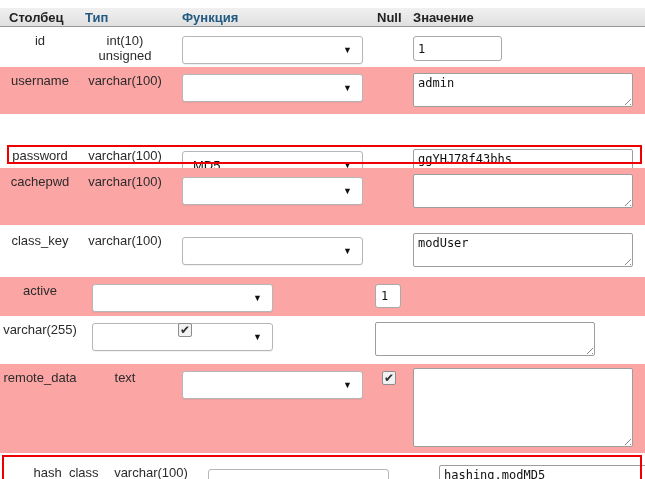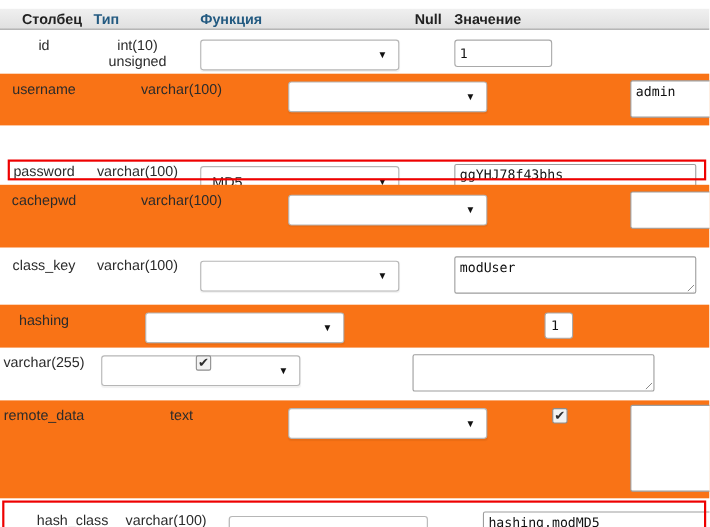--- a/index.html
+++ b/index.html
@@ -12,30 +12,30 @@
   
   .grid{display:grid;grid-template-columns:80px 90px 204px 38px 1fr;}
 
   
   .header-row{
     height:18px;align-items:center;
     background:linear-gradient(#f0f0f0,#e0e0e0);
     border-bottom:1px solid #979797;
     font-size:13px;font-weight:bold;
   }
-  .h-col{padding-left:20px;}
+  .h-col{padding-left:9px;}
   .h-type{padding-left:5px;}
   .h-func{padding-left:12px;}
   .h-null{padding-left:3px;}
   .h-value{padding-left:1px;}
   .hlink{color:#235a81;cursor:pointer;}
 
   
   .row{position:relative;align-items:start;font-size:13px;}
-  .row.gray{background:#f97316;gap:40px;}
+  .row.gray{background:#fca5a5;}
   .c-name,.c-type{text-align:center;padding-top:6px;color:#2b2b2b;}
 
   .r-id{height:40px;}
   .r-username{height:47px;}
   .r-password{height:26px;margin-top:28px;}
   .r-cachepwd{height:57px;}
   .r-classkey{height:52px;}
   .r-active{height:39px;}
   .r-remotekey{height:48px;}
   .r-remotedata{height:89px;}
@@ -176,21 +176,21 @@
         <div class="fselect">
       <span class="sel-text"></span>
       <span class="arrow">▼</span>
     </div>
       </div>
     <div></div>
     <div><div class="ta-wrap"><textarea class="ta" style="">modUser</textarea><div class="grip"></div></div></div>
   </div>
 
   <div class="grid row gray r-active">
-    <div class="c-name">hashing</div>
+    <div class="c-name">active</div>
     <div>
         <div class="fselect">
       <span class="sel-text"></span>
       <span class="arrow">▼</span>
     </div>
       </div>
     <div></div>
     <div><input class="vinput small" value="1" style=""></div>
   </div>
 

